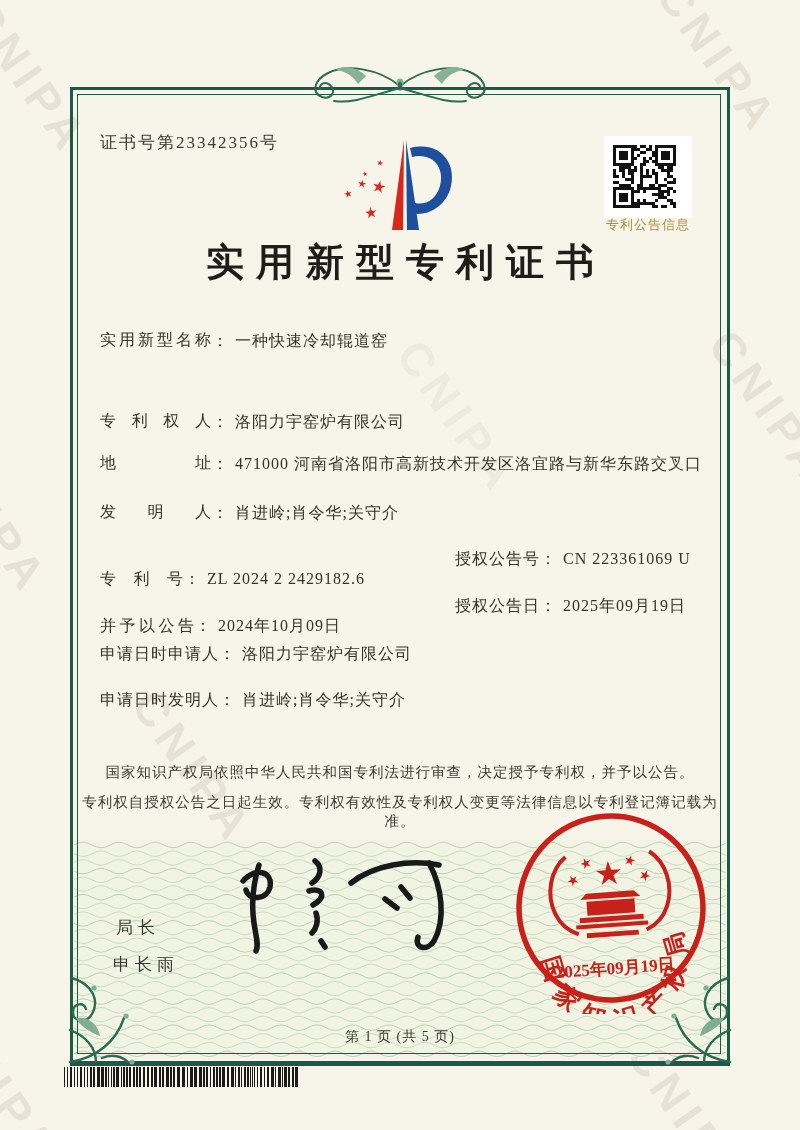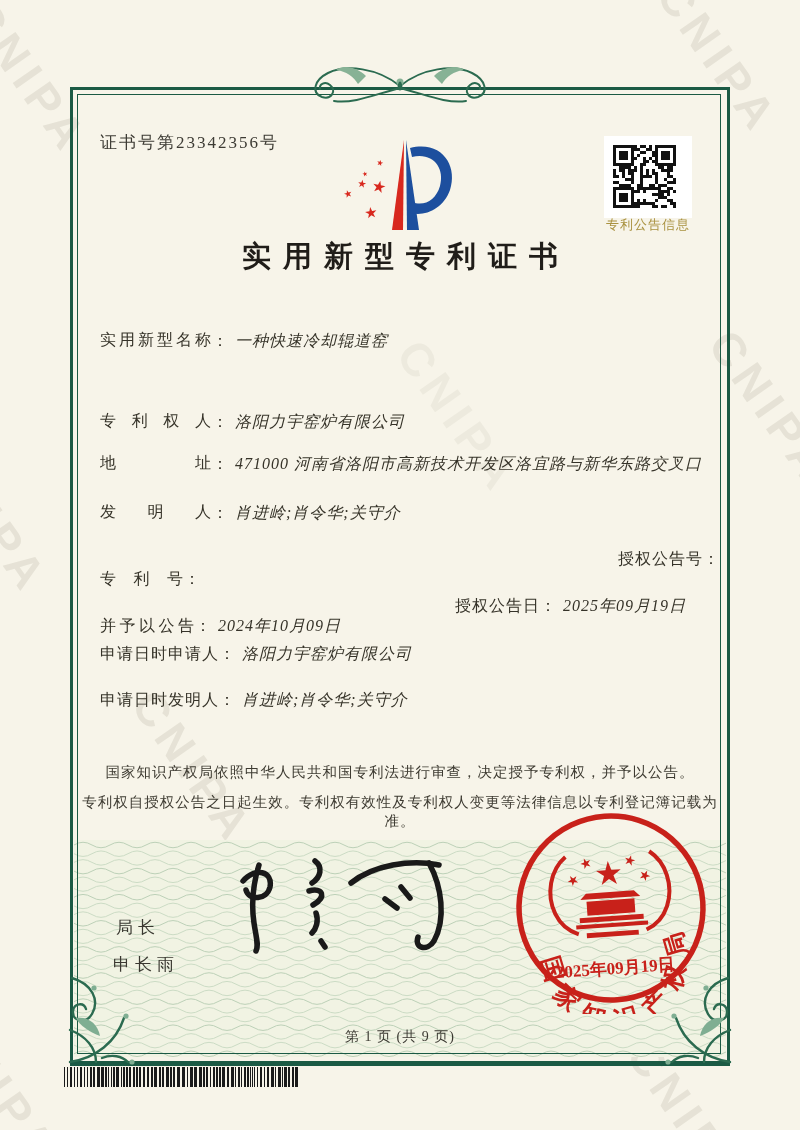--- a/index.html
+++ b/index.html
@@ -13,31 +13,31 @@
   .inner-border{position:absolute;left:77px;top:94px;width:642px;height:958px;border:1px solid #1b5a44;}
   .waves{position:absolute;left:74px;top:840px;width:652px;height:217px;}
   .orn{position:absolute;}
   .orn-br{transform:scale(-1,1);}
   .cert-no{position:absolute;left:100px;top:131px;font-size:17px;letter-spacing:2px;color:#3c3a33;}
   .logo{position:absolute;left:330px;top:126px;width:145px;height:112px;}
   .qr-box{position:absolute;left:604px;top:136px;width:88px;height:82px;background:#fff;}
   .qr{position:absolute;left:9px;top:9px;width:63px;height:63px;}
   .qr-caption{position:absolute;left:590px;top:216px;width:116px;text-align:center;
       font-size:13px;letter-spacing:1px;color:#a9913f;}
-  .title{position:absolute;left:0;right:0;top:237px;text-align:center;font-size:29px;font-weight:700;
+  .title{position:absolute;left:0;right:0;top:237px;text-align:center;font-size:38px;font-weight:700;
       letter-spacing:12px;text-indent:12px;color:#201d19;}
   .row{position:absolute;left:100px;right:84px;display:flex;align-items:flex-start;
       font-size:16px;line-height:28px;letter-spacing:1px;color:#363329;}
   .half-l{right:auto;width:350px;margin-top:20px;}
   .half-r{left:455px;right:80px;justify-content:flex-end;}
   .flabel{flex:none;text-align:justify;text-align-last:justify;}
   .w112{width:112px;font-family:Liberation Mono, monospace;}
   .w84{width:84px;}
   .colon{flex:none;}
-  .fvalue{flex:1;margin-left:6px;font-style:italic;}
+  .fvalue{flex:1;margin-left:6px;}
   .notice{position:absolute;left:78px;right:78px;text-align:center;font-size:14.5px;
       letter-spacing:1px;color:#3e3b32;}
   .dir{position:absolute;font-family:"Liberation Sans","DejaVu Sans",sans-serif;
       font-size:17px;letter-spacing:5px;color:#3a3831;margin-top:32px;}
   .signature{position:absolute;left:215px;top:845px;width:260px;height:115px;}
   .seal{position:absolute;left:505px;top:802px;width:212px;height:212px;}
   .footer{position:absolute;left:0;right:0;top:1028px;text-align:center;font-size:14px;
       letter-spacing:1px;color:#3a3831;}
   .barcode{position:absolute;left:64px;top:1067px;width:240px;height:20px;}
 </style>
@@ -326,24 +326,26 @@
     <span class="fvalue">471000 河南省洛阳市高新技术开发区洛宜路与新华东路交叉口</span>
   </div>
   <div class="row" style="top:499px">
     <span class="flabel w112">发明人</span>
     <span class="colon">：</span>
     <span class="fvalue">肖进岭;肖令华;关守介</span>
   </div>
   <div class="row half-l" style="top:545px">
     <span class="flabel w84">专利号</span>
     <span class="colon">：</span>
+    <span class="fvalue">ZL 2024 2 2429182.6</span>
   </div>
   <div class="row half-r" style="top:545px">
     <span class="flabel">授权公告号</span>
     <span class="colon">：</span>
+    <span class="fvalue">CN 223361069 U</span>
   </div>
   <div class="row half-l" style="top:592px">
     <span class="flabel w84" style="width:95px">并予以公告</span>
     <span class="colon">：</span>
     <span class="fvalue">2024年10月09日</span>
   </div>
   <div class="row half-r" style="top:592px">
     <span class="flabel">授权公告日</span>
     <span class="colon">：</span>
     <span class="fvalue">2025年09月19日</span>
@@ -398,21 +400,21 @@
         <rect x="74" y="114" width="64" height="5"></rect>
         <rect x="70" y="121" width="72" height="4"></rect>
         <path d="M64,52 C48,64 42,88 50,108 C54,118 62,126 72,130" fill="none" stroke="#c8211a" stroke-width="4"></path>
         <path d="M148,52 C164,64 170,88 162,108 C158,118 150,126 140,130" fill="none" stroke="#c8211a" stroke-width="4"></path>
         <path d="M80,132 L132,132" stroke="#c8211a" stroke-width="5" fill="none"></path>
       </g>
       <text x="106" y="172" text-anchor="middle" font-size="17" font-weight="bold" fill="#c8211a">2025年09月19日</text>
     </g>
   </svg>
 
-  <div class="footer">第 1 页 (共 9 页)</div>
+  <div class="footer">第 1 页 (共 5 页)</div>
 
   <svg id="barcode" class="barcode" viewBox="0 0 240 20" preserveAspectRatio="none">
       <g fill="#1a1a1a">
         <rect x="0" y="0" width="1" height="20"></rect>
         <rect x="3" y="0" width="1" height="20"></rect>
         <rect x="6" y="0" width="2" height="20"></rect>
         <rect x="10" y="0" width="1" height="20"></rect>
         <rect x="13" y="0" width="1" height="20"></rect>
         <rect x="16" y="0" width="2" height="20"></rect>
         <rect x="20" y="0" width="1" height="20"></rect>

